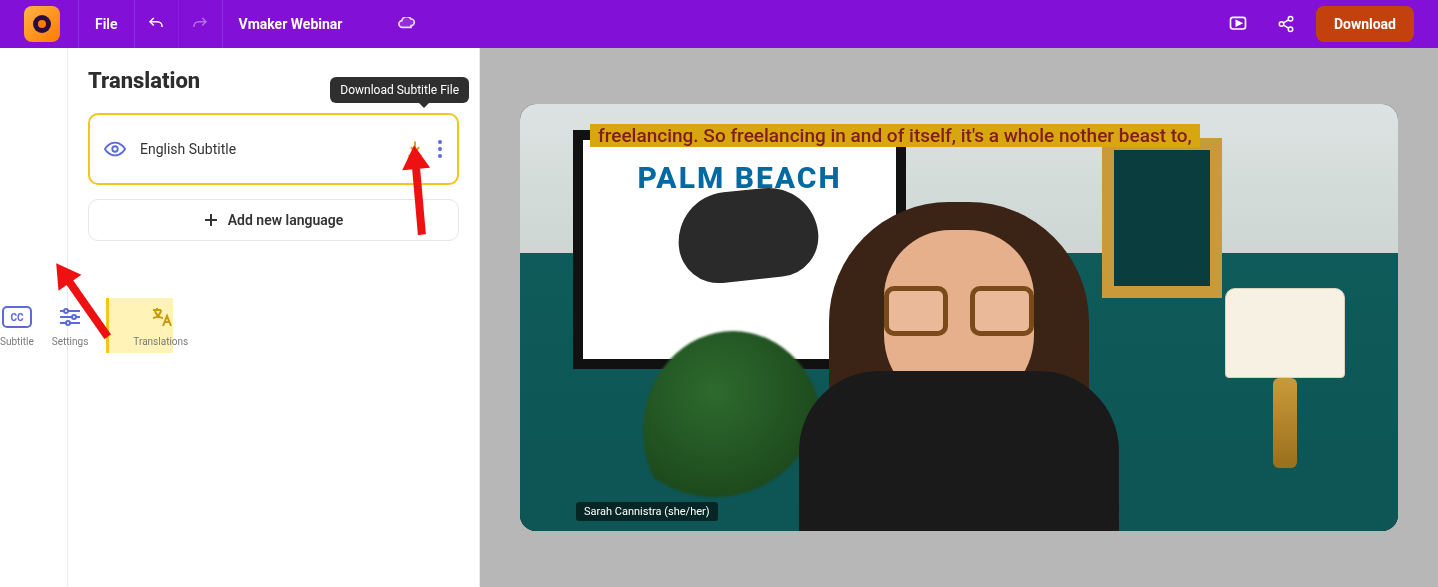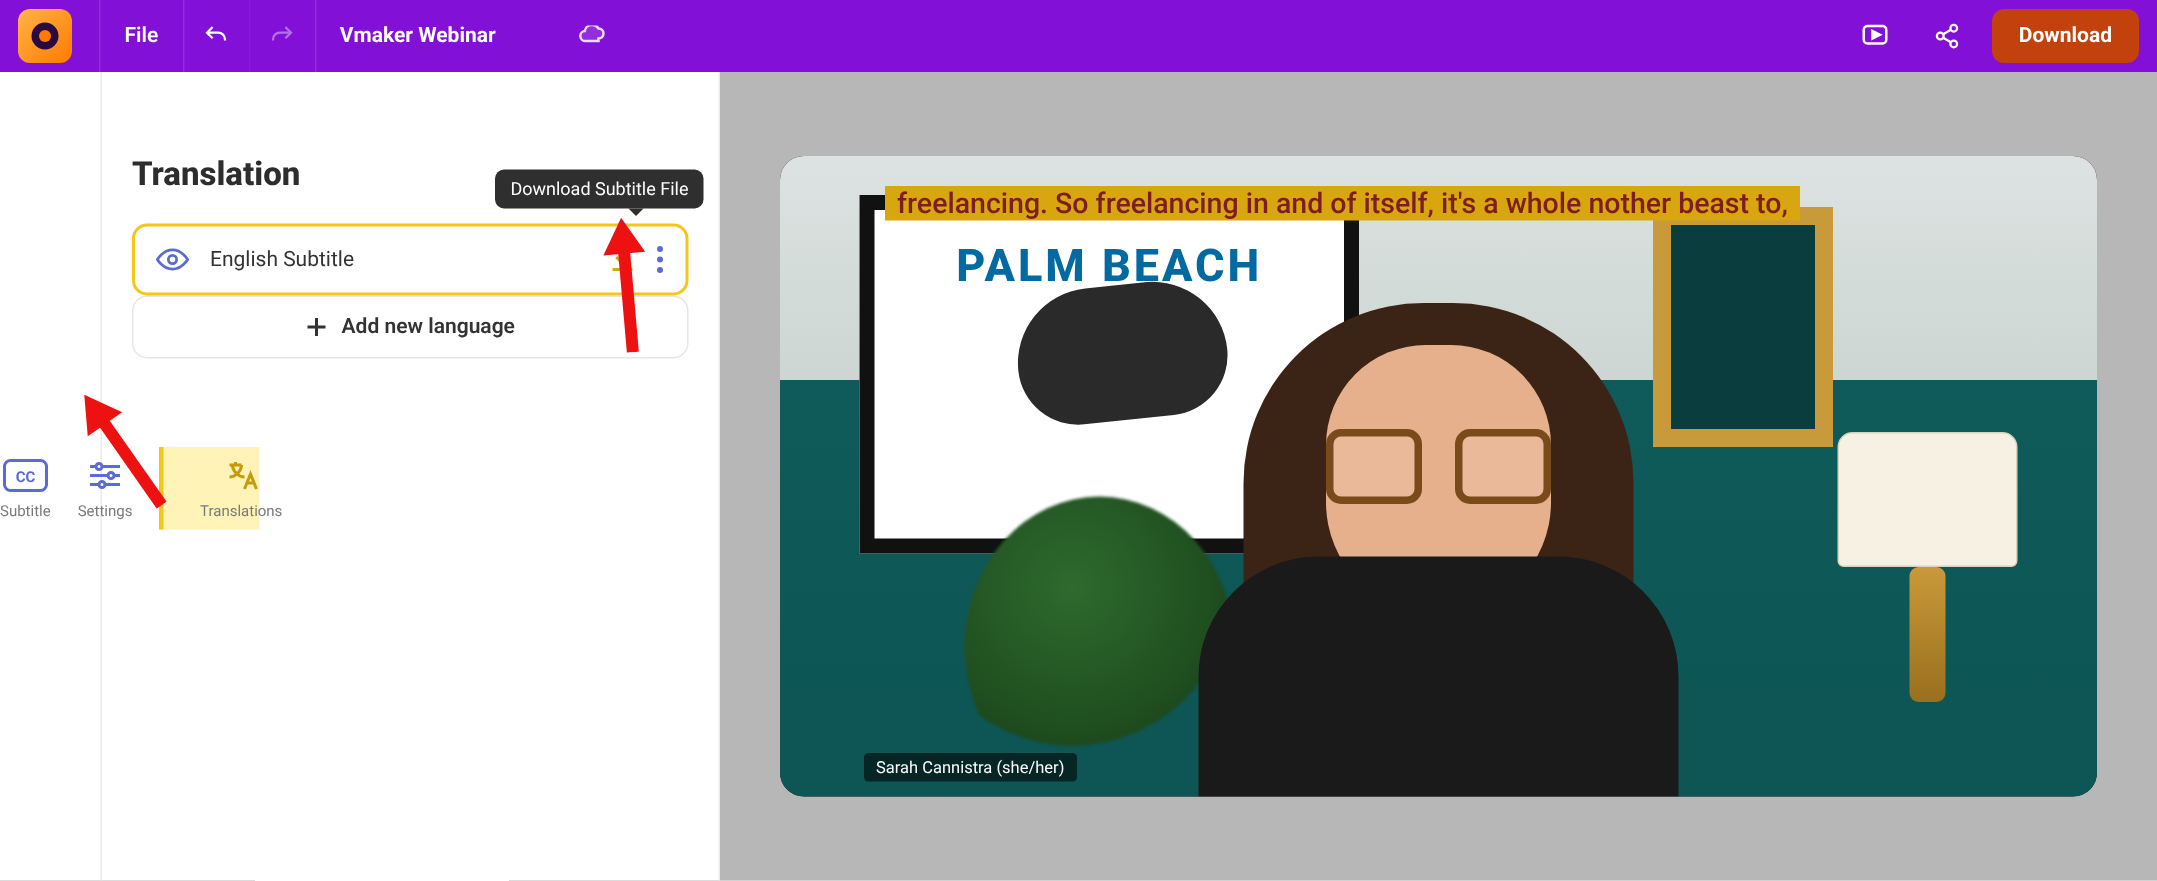--- a/index.html
+++ b/index.html
@@ -12,21 +12,21 @@
       width: 1438px;
       height: 587px;
       overflow: hidden;
       background: #fff;
     }
     .topbar {
       height: 48px;
       background: #8310d6;
       display: flex;
       align-items: center;
-      padding: 0 12px;
+      padding: 0 24px;
       color: #fff;
     }
     .topbar-left {
       display: flex;
       align-items: center;
       gap: 0;
     }
     .app-logo {
       width: 36px;
       height: 36px;
@@ -157,29 +157,29 @@
       width: 412px;
       border-right: 1px solid #eaeaea;
       padding: 20px 20px;
       position: relative;
     }
     .panel-title {
       font-size: 22px;
       font-weight: 800;
       color: #2d2d2d;
       margin-bottom: 20px;
-      margin-top: 36px;
     }
     .subtitle-row {
       border: 2px solid #f5c518;
       border-radius: 10px;
-      padding: 12px 14px;
+      padding: 24px 14px;
       display: flex;
       align-items: center;
       gap: 14px;
+      margin-bottom: 14px;
       position: relative;
     }
     .subtitle-label {
       font-size: 14px;
       color: #333;
       flex: 1;
     }
     .subtitle-row .row-actions {
       display: flex;
       align-items: center;

